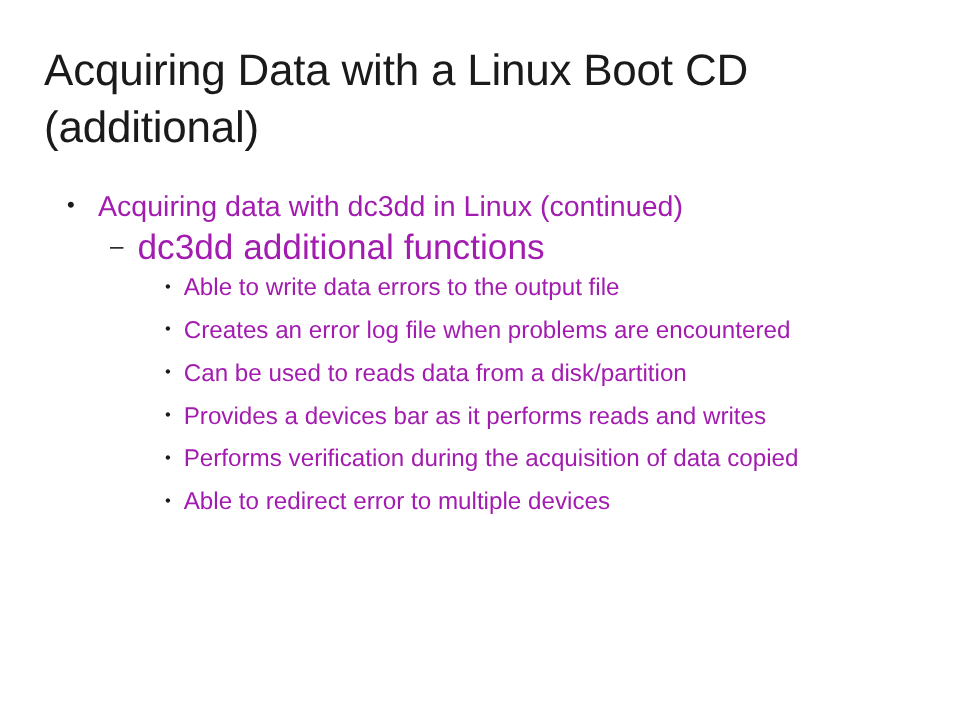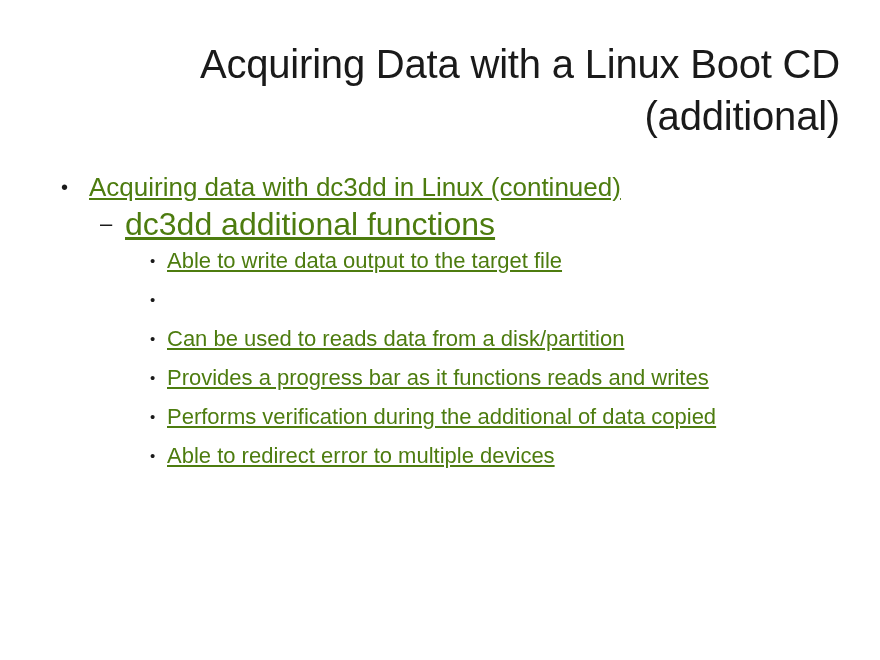--- a/index.html
+++ b/index.html
@@ -22,21 +22,21 @@
     background: #ffffff;
     box-sizing: border-box;
   }
 
   
   .slide-title {
     position: absolute;
     left: 40px;
     top: 38px;
     width: 800px;
-    text-align: right;
+    text-align: left;
     font-size: 40px;
     line-height: 52px;
     font-weight: normal;
     color: #1a1a1a;
     letter-spacing: -0.2px;
   }
   .slide-title .title-line {
     display: block;
   }
 
@@ -55,22 +55,21 @@
 
   .bullet-marker {
     flex: 0 0 auto;
     text-align: left;
     color: #1a1a1a;
     user-select: none;
   }
 
   .bullet-text {
     flex: 1 1 auto;
-    color: #4d7c0f;
-    text-decoration: underline;
+    color: #a21caf;
   }
 
   
   .lvl1 {
     margin-bottom: 4px;
   }
   .lvl1 .bullet-marker {
     width: 33px;
     font-size: 20px;
     line-height: 34px;
@@ -139,40 +138,41 @@
 
     <div class="bullet-row lvl2">
       <span class="bullet-marker">–</span>
       <span class="bullet-text">dc3dd additional functions</span>
     </div>
 
     <div class="lvl3-list">
 
       <div class="bullet-row lvl3">
         <span class="bullet-marker">•</span>
-        <span class="bullet-text">Able to write data output to the target file</span>
+        <span class="bullet-text">Able to write data errors to the output file</span>
       </div>
 
       <div class="bullet-row lvl3">
         <span class="bullet-marker">•</span>
+        <span class="bullet-text">Creates an error log file when problems are encountered</span>
       </div>
 
       <div class="bullet-row lvl3">
         <span class="bullet-marker">•</span>
         <span class="bullet-text">Can be used to reads data from a disk/partition</span>
       </div>
 
       <div class="bullet-row lvl3">
         <span class="bullet-marker">•</span>
-        <span class="bullet-text">Provides a progress bar as it functions reads and writes</span>
+        <span class="bullet-text">Provides a devices bar as it performs reads and writes</span>
       </div>
 
       <div class="bullet-row lvl3">
         <span class="bullet-marker">•</span>
-        <span class="bullet-text">Performs verification during the additional of data copied</span>
+        <span class="bullet-text">Performs verification during the acquisition of data copied</span>
       </div>
 
       <div class="bullet-row lvl3">
         <span class="bullet-marker">•</span>
         <span class="bullet-text">Able to redirect error to multiple devices</span>
       </div>
 
     </div>
   </div>
 </div>

